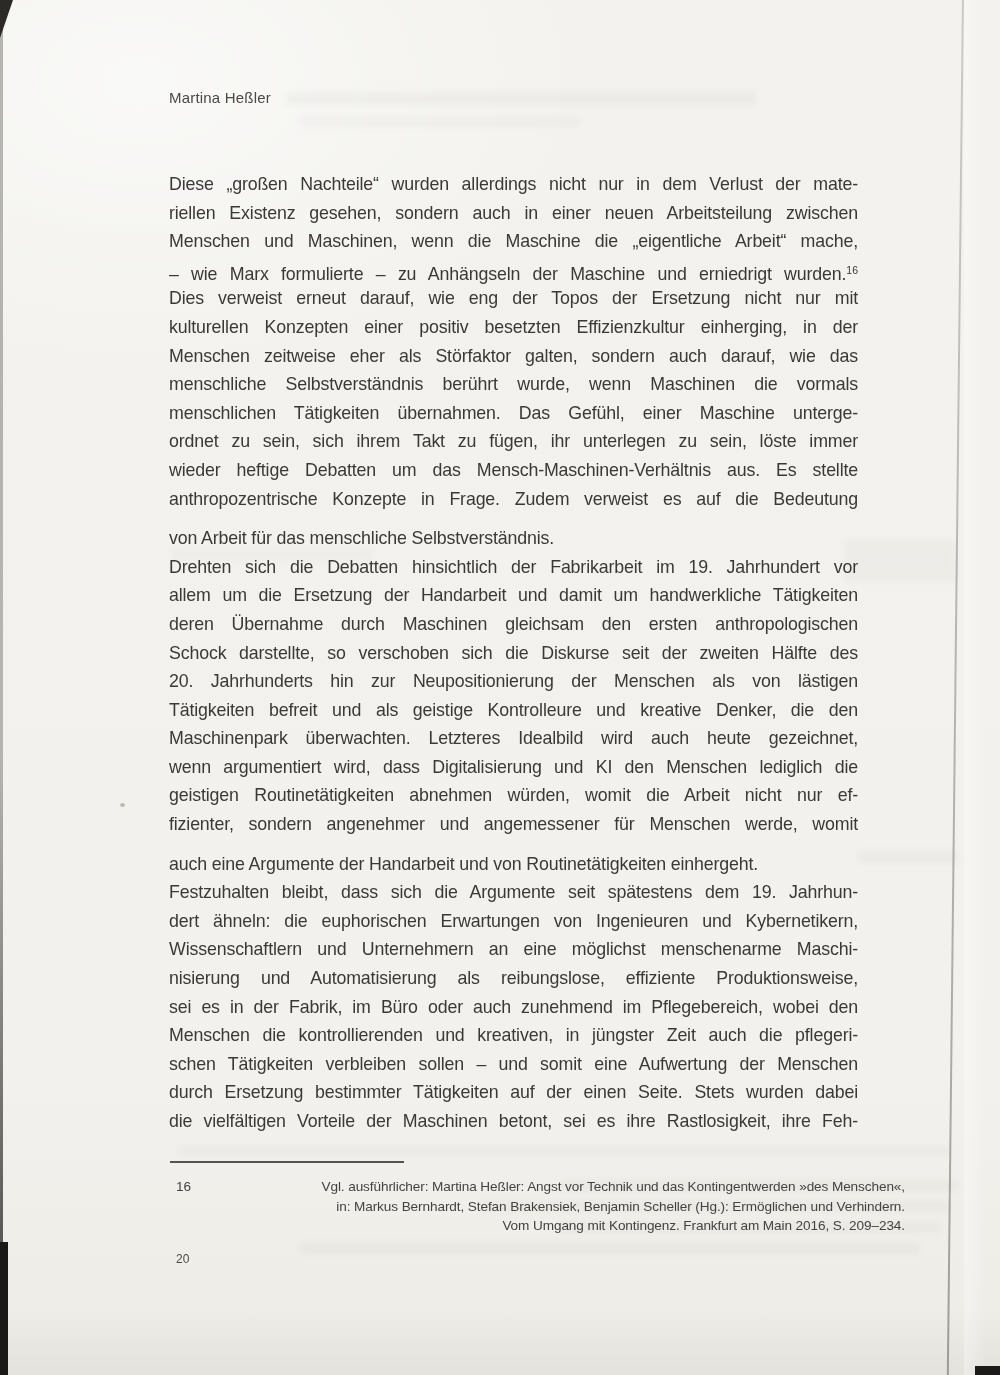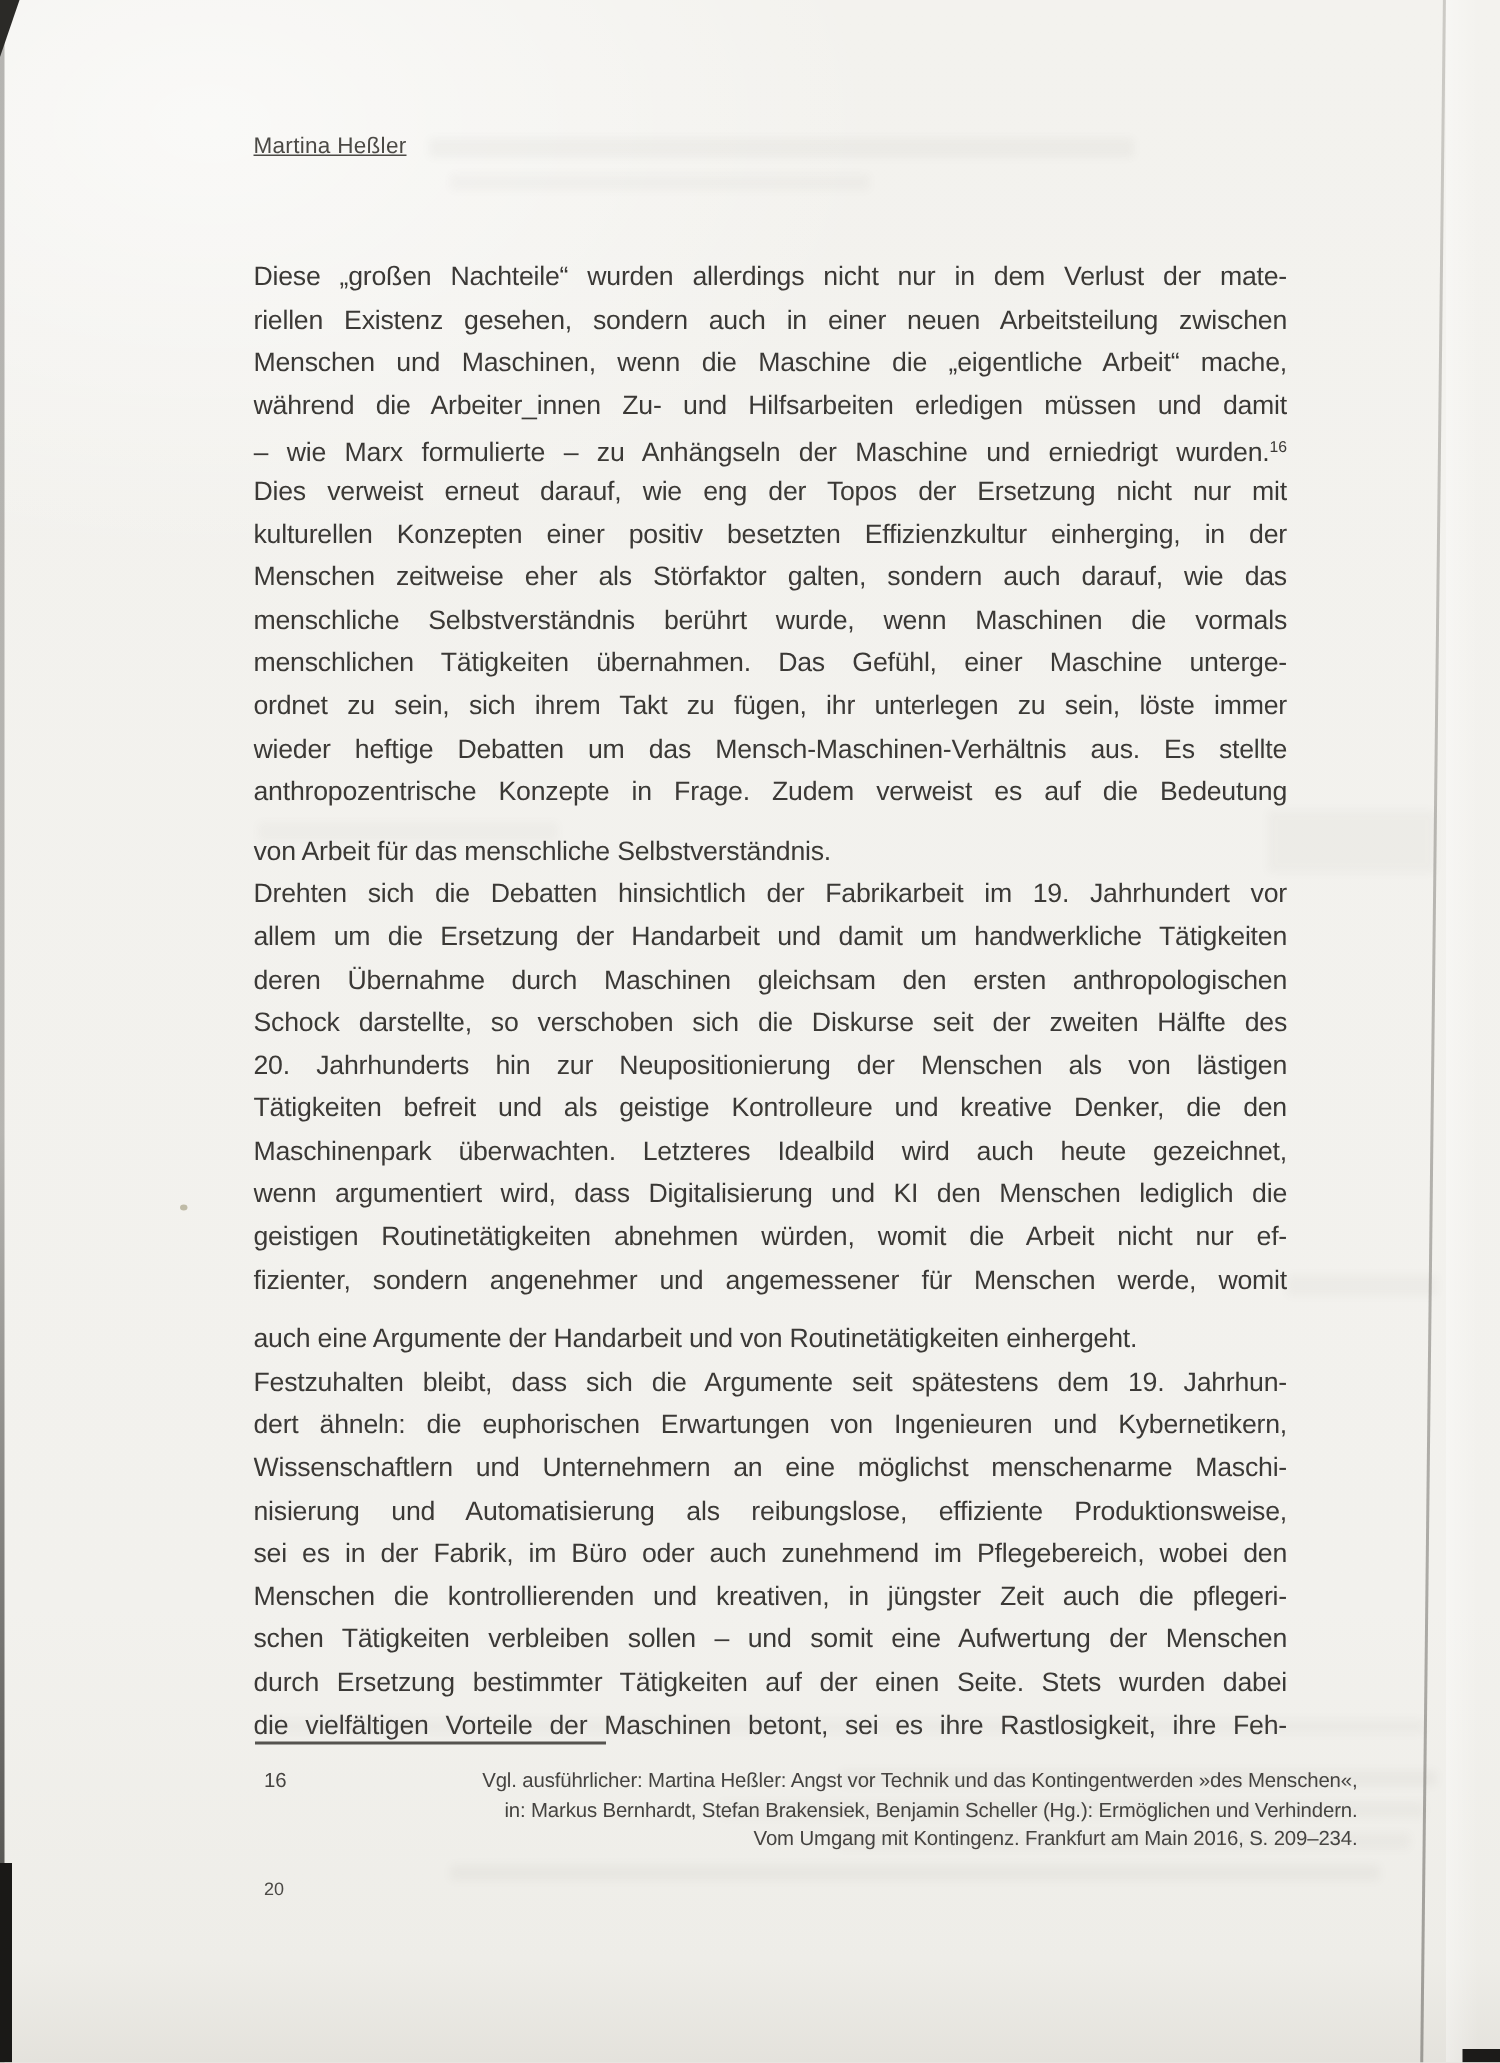--- a/index.html
+++ b/index.html
@@ -37,21 +37,21 @@
   .g2{left:300px;top:116px;width:280px;height:11px;opacity:.04;}
   .g3{left:845px;top:540px;width:112px;height:42px;opacity:.04;}
   .g4{left:172px;top:548px;width:200px;height:13px;opacity:.035;}
   .g5{left:858px;top:850px;width:100px;height:14px;opacity:.045;}
   .g6{left:180px;top:1146px;width:770px;height:10px;opacity:.04;}
   .g7{left:560px;top:1180px;width:398px;height:11px;}
   .g8{left:480px;top:1201px;width:470px;height:11px;opacity:.045;}
   .g9{left:560px;top:1222px;width:380px;height:11px;opacity:.045;}
   .g10{left:300px;top:1243px;width:620px;height:11px;opacity:.05;}
   
-  .running-head{position:absolute;left:169px;top:89px;font-size:15px;color:#4b4945;letter-spacing:.2px;text-decoration:underline;}
+  .running-head{position:absolute;left:169px;top:89px;font-size:15px;color:#4b4945;letter-spacing:.2px;}
   .body-text{position:absolute;left:169px;top:170px;width:689px;font-size:17.8px;
     letter-spacing:-0.15px;color:#3b3936;}
   .tline{height:28.6px;line-height:28.6px;text-align:justify;text-align-last:justify;
     overflow:hidden;white-space:normal;}
   .tline.ragged{text-align-last:left;margin-top:11px;}
   .tline sup{font-size:10.5px;vertical-align:6px;letter-spacing:0;}
   .fn-rule{position:absolute;left:170px;top:1161px;width:234px;height:2px;background:#55534f;}
   .footnote{position:absolute;left:176px;top:1177px;display:flex;align-items:flex-start;
     font-size:13.6px;line-height:19.7px;color:#454340;letter-spacing:-0.1px;}
   .fn-num{width:29px;flex:none;}
@@ -80,21 +80,20 @@
   <div class="ghost g8"></div>
   <div class="ghost g9"></div>
   <div class="ghost g10"></div>
 
   <header class="running-head">Martina Heßler</header>
 
   <main class="body-text">
       <div class="tline">Diese „großen Nachteile“ wurden allerdings nicht nur in dem Verlust der mate-</div>
       <div class="tline">riellen Existenz gesehen, sondern auch in einer neuen Arbeitsteilung zwischen</div>
       <div class="tline">Menschen und Maschinen, wenn die Maschine die „eigentliche Arbeit“ mache,</div>
-      <div class="tline">während die Arbeiter_innen Zu- und Hilfsarbeiten erledigen müssen und damit</div>
       <div class="tline"><span>– wie Marx formulierte – zu Anhängseln der Maschine und erniedrigt wurden.</span><sup>16</sup></div>
       <div class="tline">Dies verweist erneut darauf, wie eng der Topos der Ersetzung nicht nur mit</div>
       <div class="tline">kulturellen Konzepten einer positiv besetzten Effizienzkultur einherging, in der</div>
       <div class="tline">Menschen zeitweise eher als Störfaktor galten, sondern auch darauf, wie das</div>
       <div class="tline">menschliche Selbstverständnis berührt wurde, wenn Maschinen die vormals</div>
       <div class="tline">menschlichen Tätigkeiten übernahmen. Das Gefühl, einer Maschine unterge-</div>
       <div class="tline">ordnet zu sein, sich ihrem Takt zu fügen, ihr unterlegen zu sein, löste immer</div>
       <div class="tline">wieder heftige Debatten um das Mensch-Maschinen-Verhältnis aus. Es stellte</div>
       <div class="tline">anthropozentrische Konzepte in Frage. Zudem verweist es auf die Bedeutung</div>
       <div class="tline ragged">von Arbeit für das menschliche Selbstverständnis.</div>

